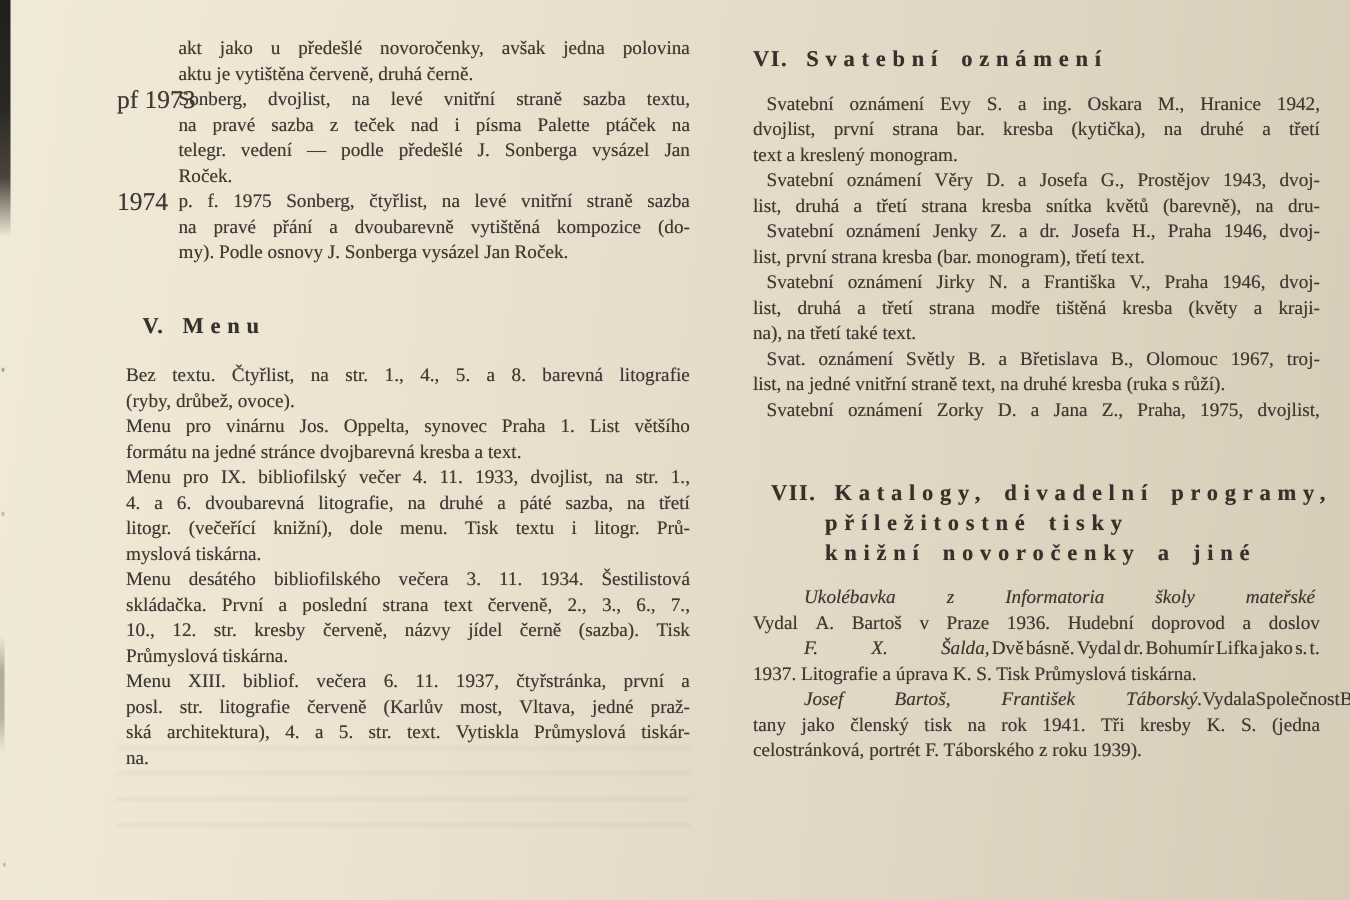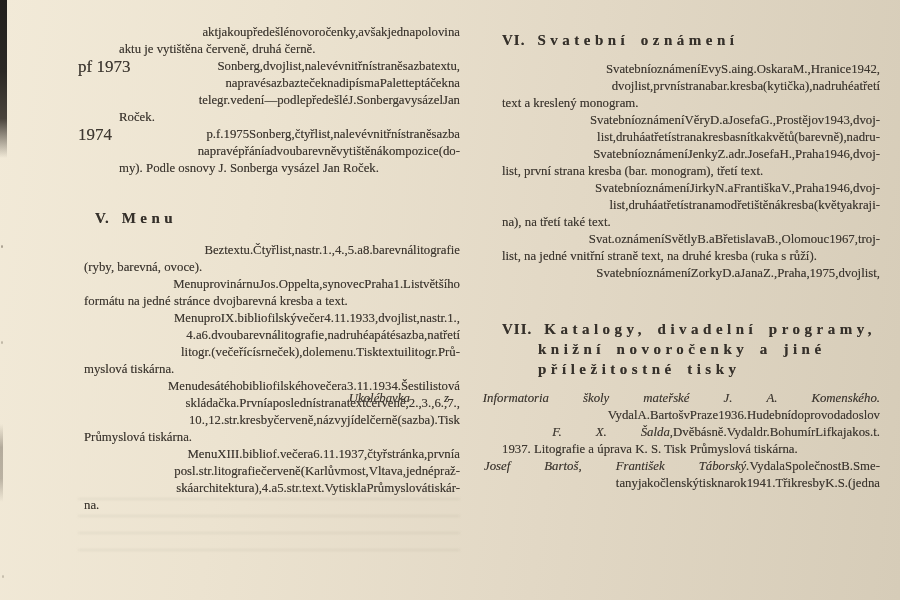--- a/index.html
+++ b/index.html
@@ -33,36 +33,36 @@
     position:absolute;left:78px;top:498px;width:382px;height:58px;
     background:repeating-linear-gradient(180deg,rgba(120,108,92,.08) 0 2px,transparent 2px 17px);
     filter:blur(1.2px);
   }
   
   .col{position:absolute;}
   .col-left{left:78px;top:24px;width:382px;}
   .col-right{left:502px;top:30px;width:378px;}
   
   .ln{height:var(--lh);line-height:var(--lh);white-space:nowrap;text-shadow:0 0 .5px rgba(62,56,49,.55);}
-  .jfy{display:flex;justify-content:flex-end;}
+  .jfy{display:flex;justify-content:space-between;}
   .it{font-style:italic;margin-left:34px;}
   .indent-first > .ln:first-child{padding-left:9px;}
   .para{margin:0;}
   
   .hang{position:relative;padding-left:41px;}
   .hlabel{position:absolute;left:0;top:0;height:var(--lh);line-height:var(--lh);font-size:17px;text-shadow:0 0 .5px rgba(62,56,49,.55);}
   
   h2{margin:0;font-size:15px;font-weight:bold;color:var(--heading-ink);text-shadow:0 0 .5px rgba(53,48,42,.5);}
   .numeral{margin-right:12px;letter-spacing:1px;}
   .sp{letter-spacing:.3em;word-spacing:.22em;}
   .menu-sec{margin-left:6px;}
   .heading-menu{margin:30px 0 13px 11px;line-height:22px;}
   .heading-vi{margin:0 0 11px 0;line-height:20px;}
   .heading-vii{margin:37px 0 11px 0;}
-  .hline{line-height:20px;height:20px;white-space:nowrap;}
+  .hline{line-height:20px;height:20px;white-space:nowrap;margin-left:12px;}
   .hline-cont{padding-left:36px;}
 </style>
 </head>
 <body>
 
 <div class="page">
 
   <div class="edge-top"></div>
   <div class="edge-mid"></div>
   <div class="speck"></div>
@@ -168,21 +168,21 @@
             <span>na</span>
             <span>str.</span>
             <span>1.,</span>
             <span>4.,</span>
             <span>5.</span>
             <span>a</span>
             <span>8.</span>
             <span>barevná</span>
             <span>litografie</span>
           </div>
-          <div class="ln ln-last"><span>(ryby, barevná, ovoce).</span></div>
+          <div class="ln ln-last"><span>(ryby, drůbež, ovoce).</span></div>
         </div>
       <div class="para">
           <div class="ln jfy">
             <span>Menu</span>
             <span>pro</span>
             <span>vinárnu</span>
             <span>Jos.</span>
             <span>Oppelta,</span>
             <span>synovec</span>
             <span>Praha</span>
@@ -217,21 +217,21 @@
             <span>druhé</span>
             <span>a</span>
             <span>páté</span>
             <span>sazba,</span>
             <span>na</span>
             <span>třetí</span>
           </div>
           <div class="ln jfy">
             <span>litogr.</span>
             <span>(večeřící</span>
-            <span>srneček),</span>
+            <span>knižní),</span>
             <span>dole</span>
             <span>menu.</span>
             <span>Tisk</span>
             <span>textu</span>
             <span>i</span>
             <span>litogr.</span>
             <span>Prů-</span>
           </div>
           <div class="ln ln-last"><span>myslová tiskárna.</span></div>
         </div>
@@ -449,24 +449,24 @@
           </div>
         </div>
     </section>
 
     <section>
       <h2 class="heading-vii">
         <div class="hline">
           <span class="numeral">VII.</span><span class="sp">Katalogy, divadelní programy,</span>
         </div>
         <div class="hline hline-cont">
+          <span class="sp">příležitostné tisky</span>
+        </div>
+        <div class="hline hline-cont">
           <span class="sp">knižní novoročenky a jiné</span>
-        </div>
-        <div class="hline hline-cont">
-          <span class="sp">příležitostné tisky</span>
         </div>
       </h2>
       <div class="para">
           <div class="ln jfy">
             <span class="it">Ukolébavka</span>
             <span class="it">z</span>
             <span class="it">Informatoria</span>
             <span class="it">školy</span>
             <span class="it">mateřské</span>
             <span class="it">J.</span>
@@ -521,18 +521,19 @@
             <span>tisk</span>
             <span>na</span>
             <span>rok</span>
             <span>1941.</span>
             <span>Tři</span>
             <span>kresby</span>
             <span>K.</span>
             <span>S.</span>
             <span>(jedna</span>
           </div>
+          <div class="ln ln-last"><span>celostránková, portrét F. Táborského z roku 1939).</span></div>
         </div>
     </section>
 
   </div>
 
 </div>
 
 </body></html>

